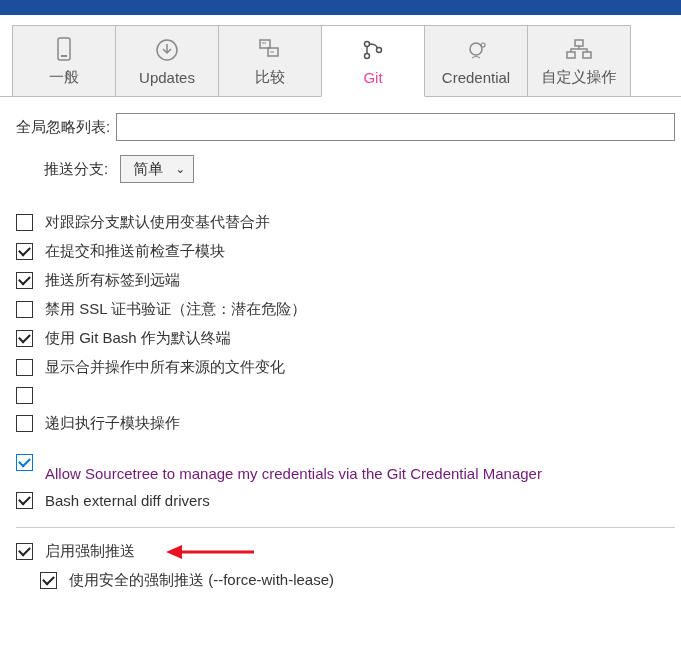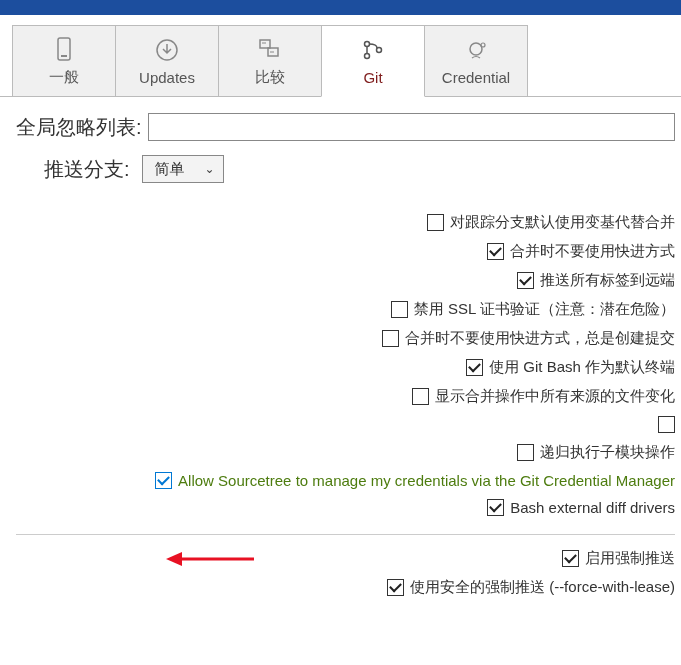--- a/index.html
+++ b/index.html
@@ -35,21 +35,21 @@
     justify-content: center;
     gap: 6px;
     background: #f0f0f0;
     color: #555;
     cursor: pointer;
     position: relative;
     margin-right: -1px;
   }
   .tab.active {
     background: #fff;
-    color: #7f1d1d;
+    color: #ec4899;
     border-bottom: 1px solid #fff;
     margin-bottom: -1px;
     z-index: 2;
   }
   .tab-icon {
     height: 26px;
     display: flex;
     align-items: center;
     justify-content: center;
   }
@@ -59,47 +59,46 @@
   .content {
     padding: 16px 6px 6px 16px;
   }
   .row {
     display: flex;
     align-items: center;
     margin-bottom: 14px;
   }
   .label {
     margin-right: 6px;
-    font-size: 20px;
+    font-size: 15px;
   }
   .text-input {
     flex: 1;
     height: 28px;
     border: 1px solid #888;
     padding: 2px 6px;
     font-size: 14px;
   }
   .dropdown {
     display: inline-flex;
     align-items: center;
     border: 1px solid #888;
     background: #f3f3f3;
     height: 28px;
     padding: 0 8px 0 12px;
     cursor: pointer;
-    gap: 20px;
+    gap: 12px;
   }
   .push-row { padding-left: 28px; margin-bottom: 30px; }
   .checklist { display: flex; flex-direction: column; gap: 10px; }
   .check-item {
     display: flex;
     align-items: center;
-    gap: 6px;
+    gap: 12px;
     cursor: pointer;
-    justify-content: flex-end;
   }
   .check-item.indent { padding-left: 24px; }
   .checkbox {
     width: 17px;
     height: 17px;
     border: 1.5px solid #333;
     display: inline-flex;
     align-items: center;
     justify-content: center;
     flex-shrink: 0;
@@ -111,21 +110,21 @@
     height: 5px;
     border-left: 2px solid #222;
     border-bottom: 2px solid #222;
     transform: rotate(-45deg) translate(1px,-1px);
   }
   .checkbox.checked-blue { border-color: #0078d4; }
   .checkbox.checked-blue::after {
     border-color: #0078d4;
   }
   .check-text { font-size: 15px; white-space: nowrap; }
-  .blue-text { color: #4d7c0f; }
+  .blue-text { color: #701a75; margin-top: 22px; }
   .separator {
     border: none;
     border-top: 1px solid #ccc;
     margin: 18px 0 14px 0;
   }
   .arrow {
     position: absolute;
     pointer-events: none;
   }
   .chev { font-size: 12px; color: #444; }
@@ -178,20 +177,31 @@
   </div>
   <div class="tab">
     <span class="tab-icon">
       <svg width="24" height="24" viewBox="0 0 24 24">
           <circle cx="12" cy="11" r="6" fill="none" stroke="#888" stroke-width="1.5"></circle>
           <circle cx="19" cy="7" r="2" fill="none" stroke="#888" stroke-width="1.2"></circle>
           <path d="M8 20 q4 -3 8 0" fill="none" stroke="#888" stroke-width="1.2"></path>
         </svg>
     </span>
     <span class="tab-label">Credential</span>
+  </div>
+  <div class="tab">
+    <span class="tab-icon">
+      <svg width="28" height="22" viewBox="0 0 28 22">
+          <rect x="10" y="2" width="8" height="6" fill="none" stroke="#888" stroke-width="1.5"></rect>
+          <rect x="2" y="14" width="8" height="6" fill="none" stroke="#888" stroke-width="1.5"></rect>
+          <rect x="18" y="14" width="8" height="6" fill="none" stroke="#888" stroke-width="1.5"></rect>
+          <path d="M14 8 v3 M6 14 v-3 h16 v3" fill="none" stroke="#888" stroke-width="1.5"></path>
+        </svg>
+    </span>
+    <span class="tab-label">自定义操作</span>
   </div>
 </div>
 
 <div class="content">
 
   <div class="row">
     <span class="label">全局忽略列表:</span>
     <input class="text-input" value="" style="">
   </div>
 
@@ -204,33 +214,29 @@
     </div>
   </div>
 
   <div class="checklist" id="checklist">
       <label class="check-item">
         <span class="checkbox"></span>
         <span class="check-text">对跟踪分支默认使用变基代替合并</span>
       </label>
       <label class="check-item">
         <span class="checkbox checked"></span>
-        <span class="check-text">合并时不要使用快进方式</span>
+        <span class="check-text">在提交和推送前检查子模块</span>
       </label>
       <label class="check-item">
         <span class="checkbox checked"></span>
         <span class="check-text">推送所有标签到远端</span>
       </label>
       <label class="check-item">
         <span class="checkbox"></span>
         <span class="check-text">禁用 SSL 证书验证（注意：潜在危险）</span>
-      </label>
-      <label class="check-item">
-        <span class="checkbox"></span>
-        <span class="check-text">合并时不要使用快进方式，总是创建提交</span>
       </label>
       <label class="check-item">
         <span class="checkbox checked"></span>
         <span class="check-text">使用 Git Bash 作为默认终端</span>
       </label>
       <label class="check-item">
         <span class="checkbox"></span>
         <span class="check-text">显示合并操作中所有来源的文件变化</span>
       </label>
       <label class="check-item">

